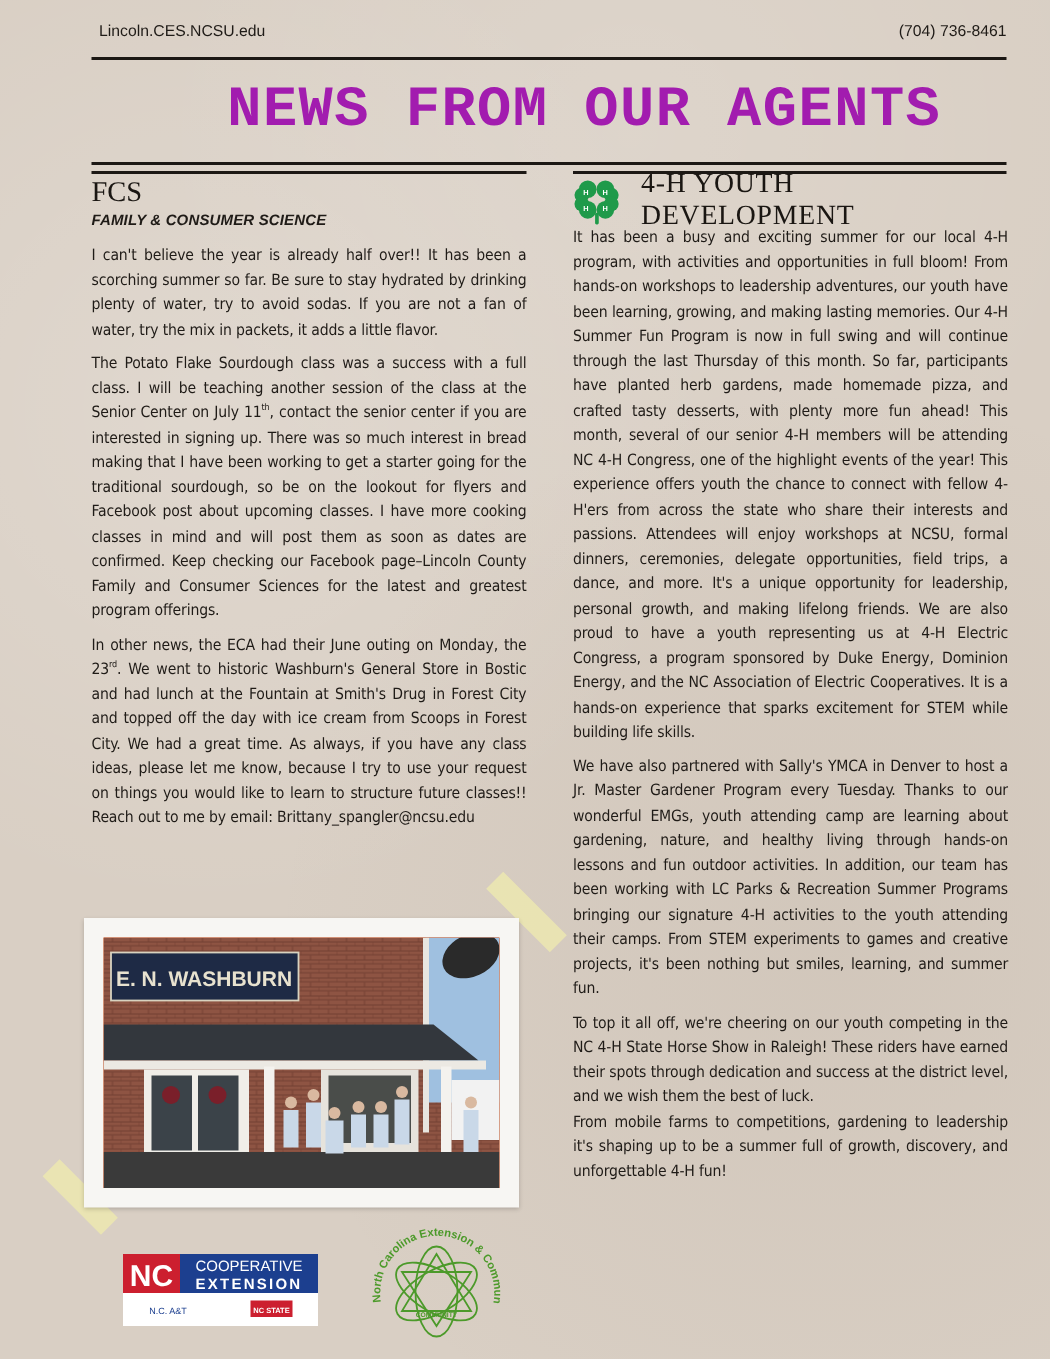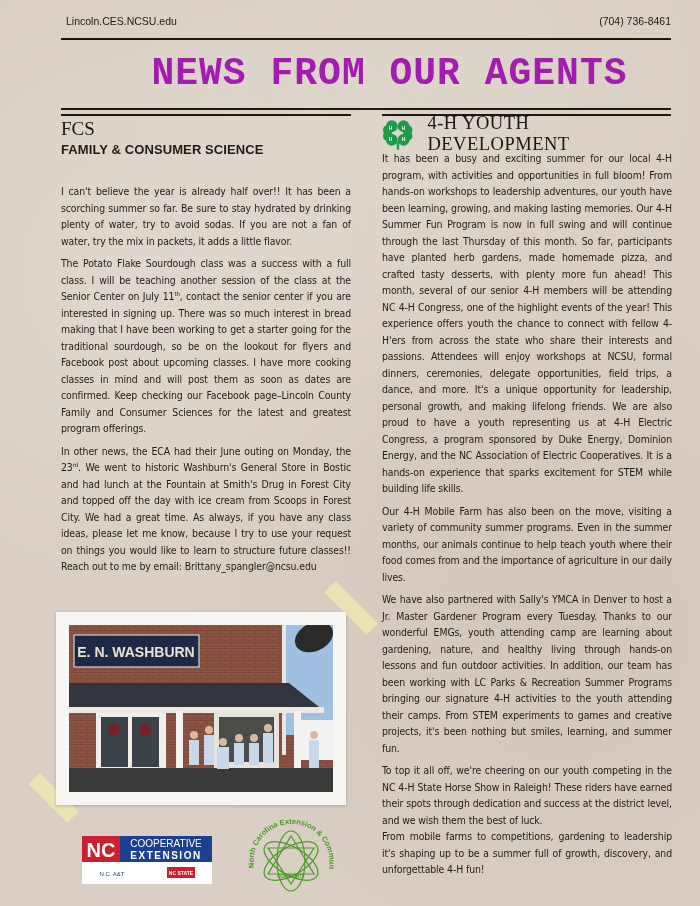--- a/index.html
+++ b/index.html
@@ -22,21 +22,21 @@
     .rule { position: absolute; background: #1c1814; }
     .masthead { position: absolute; left: 0; right: 0; top: 52px; text-align: center;
       font-family: "Liberation Mono", "DejaVu Sans Mono", monospace; font-weight: bold;
       font-size: 38px; letter-spacing: 1px; color: #a21caf; padding-left: 47px; }
 
     .col { position: absolute; top: 118px; }
     .col-left { left: 45px; width: 290px; }
     .col-right { left: 366px; width: 290px; }
 
     .sec-title { font-family: Liberation Serif, serif; font-size: 19px; line-height: 22px; color: #1a1612; }
-    .sec-sub { font-family: "Liberation Sans", sans-serif; font-size: 13px; font-weight: bold; margin-top: 2px; letter-spacing: 0.1px; }
+    .sec-sub { font-family: "Liberation Sans", sans-serif; font-size: 10px; font-weight: bold; margin-top: 2px; letter-spacing: 0.1px; font-style: italic; }
     .body-text { font-family: "DejaVu Sans Condensed", "DejaVu Sans", sans-serif; font-size: 10.4px; line-height: 16.5px;
       text-align: justify; color: #1f1b17; letter-spacing: -0.1px; }
     .body-text p { margin-bottom: 6px; }
     sup { font-size: 6px; vertical-align: super; line-height: 0; }
 
     .fourh-head { display: flex; align-items: center; height: 34px; margin-top: -1px; }
     .clover { width: 32px; height: 32px; margin-right: 14px; }
     .fourh-title { font-family: Liberation Serif, serif; font-size: 18.5px; letter-spacing: 0.5px; color: #1a1612; }
 
     .photo-frame { position: absolute; left: 40px; top: 612px; width: 290px; height: 193px; background: #f7f6f3; box-shadow: 0 1px 3px rgba(0,0,0,0.2); }
@@ -61,21 +61,21 @@
 
   <div class="masthead">NEWS FROM OUR AGENTS</div>
 
   <div class="rule" style="left:45px; right:45px; top:108px; height:2px;"></div>
   <div class="rule" style="left:45px; width:290px; top:114px; height:2px;"></div>
   <div class="rule" style="left:366px; right:45px; top:114px; height:2px;"></div>
 
   <div class="col col-left">
     <div class="sec-title">FCS</div>
     <div class="sec-sub">FAMILY &amp; CONSUMER SCIENCE</div>
-    <div class="body-text" style="margin-top:26px;">
+    <div class="body-text" style="margin-top:9px;">
       <p>I can't believe the year is already half over!! It has been a scorching summer so far. Be sure to stay hydrated by drinking plenty of water, try to avoid sodas. If you are not a fan of water, try the mix in packets, it adds a little flavor.</p>
       <p><span>The Potato Flake Sourdough class was a success with a full class. I will be teaching another session of the class at the Senior Center on July 11</span><sup>th</sup><span>, contact the senior center if you are interested in signing up. There was so much interest in bread making that I have been working to get a starter going for the traditional sourdough, so be on the lookout for flyers and Facebook post about upcoming classes. I have more cooking classes in mind and will post them as soon as dates are confirmed. Keep checking our Facebook page–Lincoln County Family and Consumer Sciences for the latest and greatest program offerings.</span></p>
       <p><span>In other news, the ECA had their June outing on Monday, the 23</span><sup>rd</sup><span>. We went to historic Washburn's General Store in Bostic and had lunch at the Fountain at Smith's Drug in Forest City and topped off the day with ice cream from Scoops in Forest City. We had a great time. As always, if you have any class ideas, please let me know, because I try to use your request on things you would like to learn to structure future classes!! Reach out to me by email: </span><span>Brittany_spangler@ncsu.edu</span></p>
     </div>
   </div>
 
   <div class="tape" style="left:305px; top:600px; width:60px; height:16px; transform:rotate(45deg);"></div>
   <div class="tape" style="left:10px; top:790px; width:55px; height:16px; transform:rotate(45deg);"></div>
 
   <div class="photo-frame">
@@ -179,20 +179,19 @@
           <text x="7" y="12">H</text>
             <text x="20" y="12">H</text>
           <text x="7" y="23">H</text>
             <text x="20" y="23">H</text>
         </g>
       </svg>
       <span class="fourh-title">4-H YOUTH DEVELOPMENT</span>
     </div>
     <div class="body-text" style="margin-top:-1px;">
       <p>It has been a busy and exciting summer for our local 4-H program, with activities and opportunities in full bloom! From hands-on workshops to leadership adventures, our youth have been learning, growing, and making lasting memories. Our 4-H Summer Fun Program is now in full swing and will continue through the last Thursday of this month. So far, participants have planted herb gardens, made homemade pizza, and crafted tasty desserts, with plenty more fun ahead! This month, several of our senior 4-H members will be attending NC 4-H Congress, one of the highlight events of the year! This experience offers youth the chance to connect with fellow 4-H'ers from across the state who share their interests and passions. Attendees will enjoy workshops at NCSU, formal dinners, ceremonies, delegate opportunities, field trips, a dance, and more. It's a unique opportunity for leadership, personal growth, and making lifelong friends. We are also proud to have a youth representing us at 4-H Electric Congress, a program sponsored by Duke Energy, Dominion Energy, and the NC Association of Electric Cooperatives. It is a hands-on experience that sparks excitement for STEM while building life skills.</p>
-      <p>Our 4-H Mobile Farm has also been on the move, visiting a variety of community summer programs. Even in the summer months, our animals continue to help teach youth where their food comes from and the importance of agriculture in our daily lives.</p>
       <p>We have also partnered with Sally's YMCA in Denver to host a Jr. Master Gardener Program every Tuesday. Thanks to our wonderful EMGs, youth attending camp are learning about gardening, nature, and healthy living through hands-on lessons and fun outdoor activities. In addition, our team has been working with LC Parks &amp; Recreation Summer Programs bringing our signature 4-H activities to the youth attending their camps. From STEM experiments to games and creative projects, it's been nothing but smiles, learning, and summer fun.</p>
       <p style="margin-bottom:0;">To top it all off, we're cheering on our youth competing in the NC 4-H State Horse Show in Raleigh! These riders have earned their spots through dedication and success at the district level, and we wish them the best of luck.</p>
       <p>From mobile farms to competitions, gardening to leadership it's shaping up to be a summer full of growth, discovery, and unforgettable 4-H fun!</p>
     </div>
   </div>
 
 </div>
 
 </body></html>

